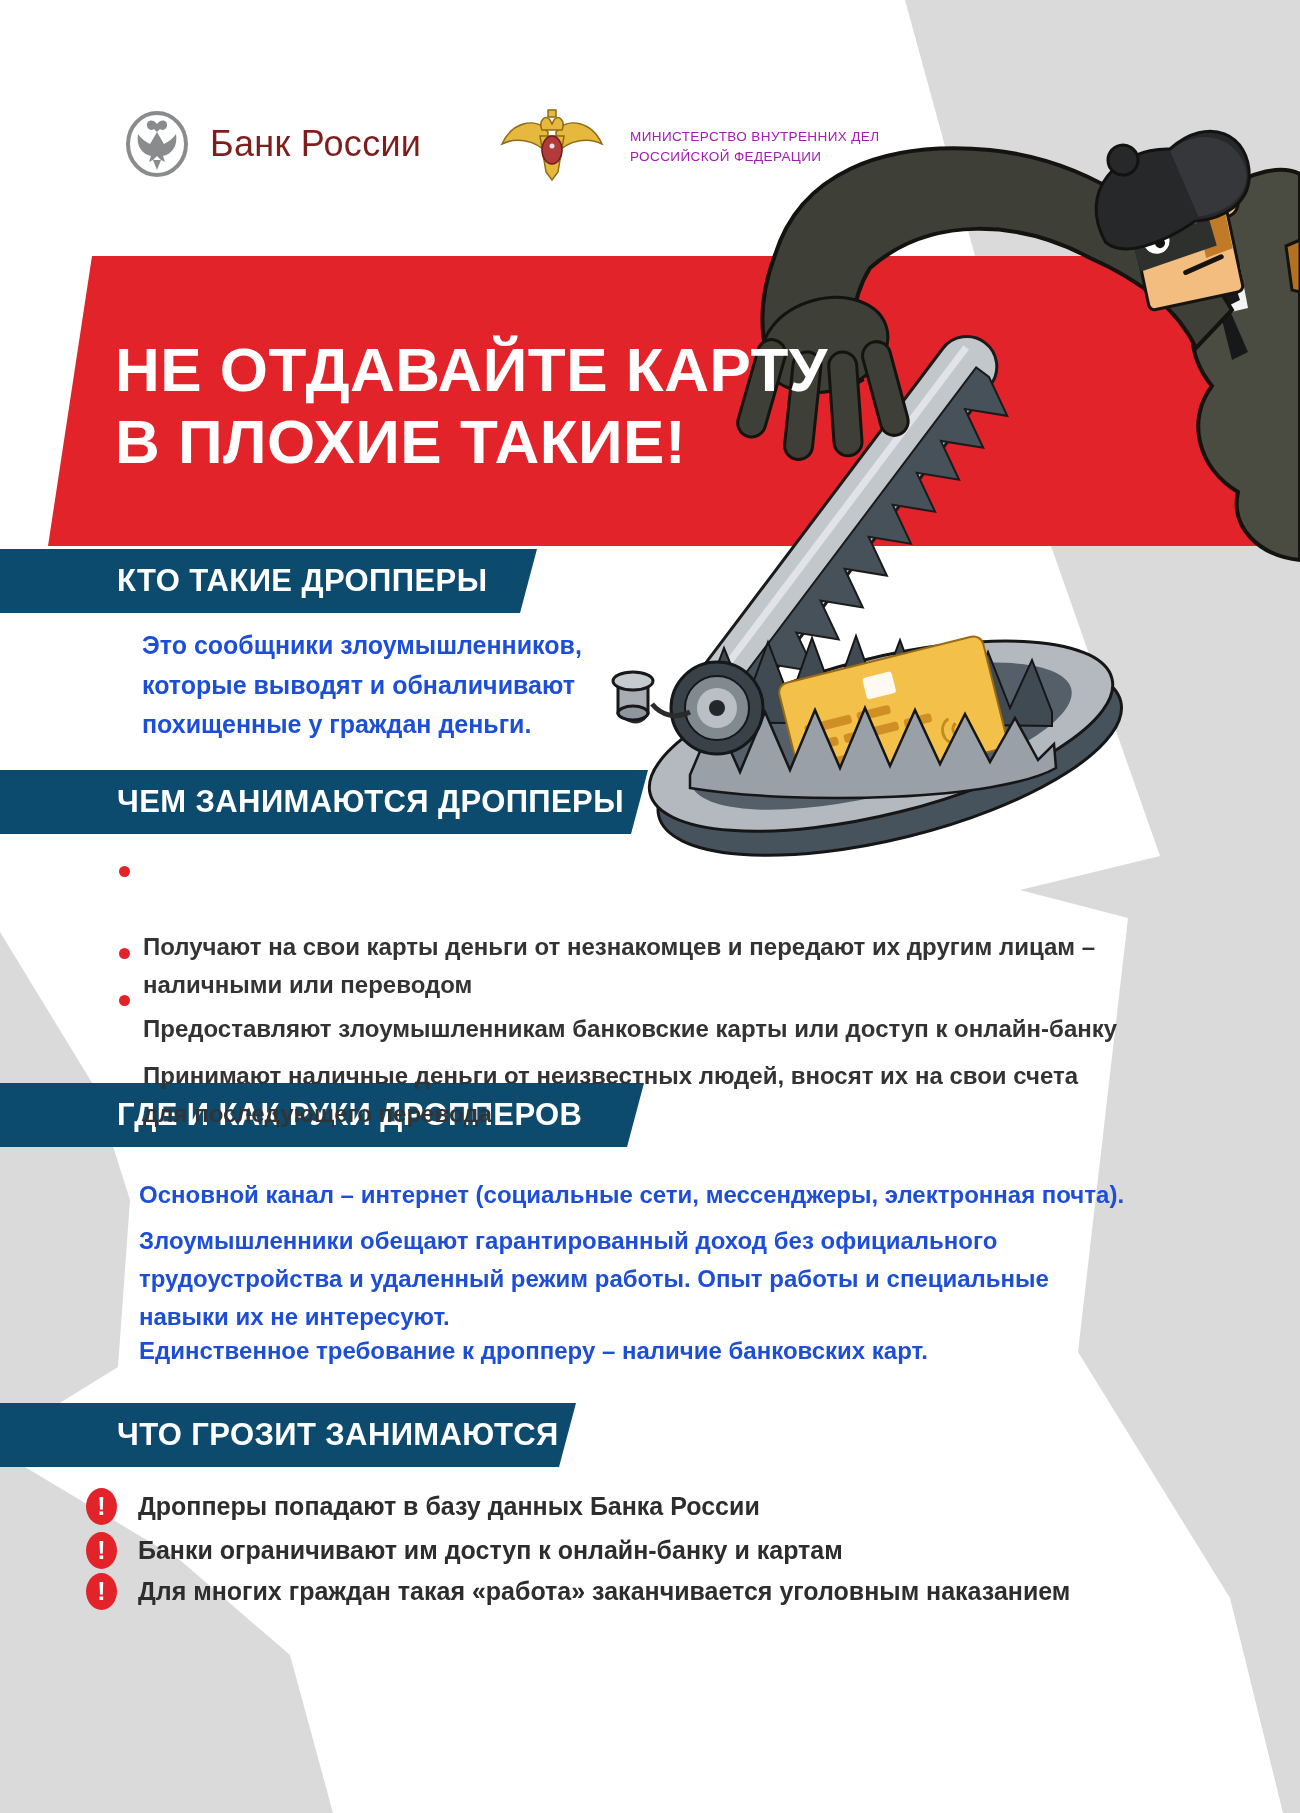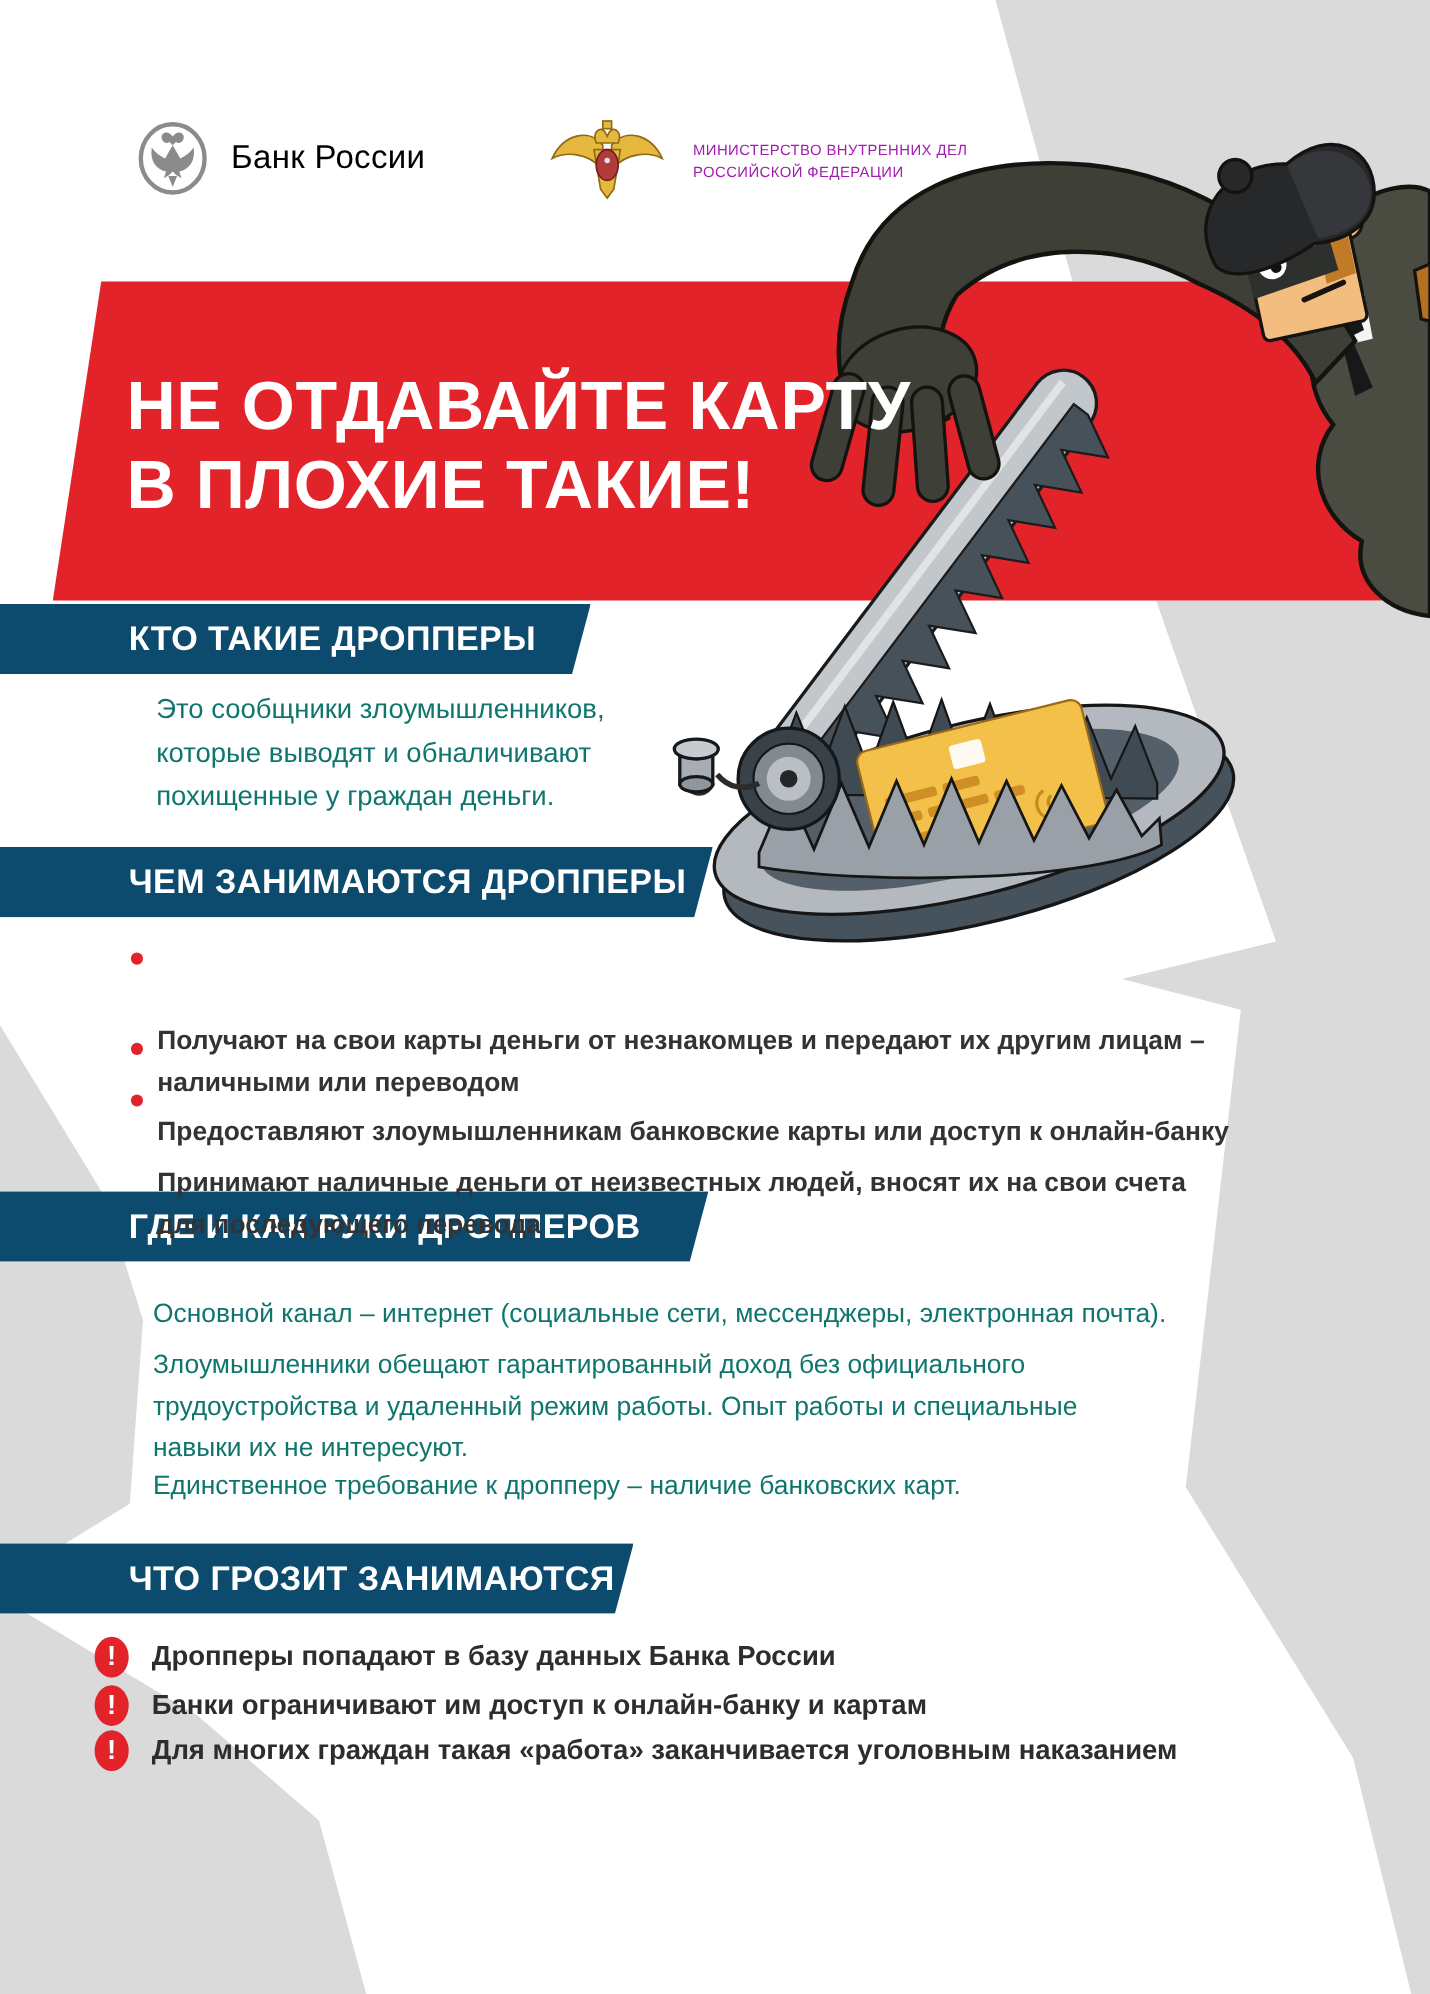--- a/index.html
+++ b/index.html
@@ -3,40 +3,40 @@
 <meta charset="utf-8">
 <style>
   html,body{margin:0;padding:0;background:#fff;}
   .poster{position:relative;width:1300px;height:1813px;background:#ffffff;overflow:hidden;
           font-family:"Liberation Sans",sans-serif;}
   #scene{position:absolute;left:0;top:0;}
 
   
   .logo-block{position:absolute;display:flex;align-items:center;}
   .cbr-block{left:124px;top:110px;gap:20px;}
-  .cbr-label{font-size:30px;color:#000000;letter-spacing:.3px;}
+  .cbr-label{font-size:36px;color:#7f1d1d;letter-spacing:.3px;}
   .mvd-block{left:498px;top:108px;gap:24px;}
   .mvd-text{font-size:13.5px;color:#a21caf;letter-spacing:.4px;line-height:1.45;}
 
   
   .banner-title{position:absolute;left:115px;top:334px;color:#fff;font-weight:bold;
                 font-size:62px;line-height:1.16;letter-spacing:.5px;white-space:pre-line;}
 
   
   .section-bar{position:absolute;left:0;height:64px;background:#0c4a6e;color:#fff;
                display:flex;align-items:center;font-weight:bold;font-size:31px;
                letter-spacing:.4px;padding-left:117px;box-sizing:border-box;
                clip-path:polygon(0 0,100% 0,calc(100% - 17px) 100%,0 100%);}
   .bar-who{top:549px;width:537px;}
   .bar-what{top:770px;width:648px;}
   .bar-where{top:1083px;width:644px;}
   .bar-risks{top:1403px;width:576px;}
 
   
-  .para{position:absolute;color:#0f766e;font-weight:normal;font-size:24px;line-height:1.58;
+  .para{position:absolute;color:#1d4ed8;font-weight:bold;font-size:24px;line-height:1.58;
         white-space:pre-line;}
   .who-text{left:142px;top:626px;font-size:25px;}
   .where-p1{left:139px;top:1176px;}
   .where-p2{left:139px;top:1222px;}
   .where-p3{left:139px;top:1332px;}
 
   .bullet{position:absolute;left:143px;color:#333;font-weight:bold;font-size:24px;
           line-height:1.55;white-space:pre-line;}
   .bullet .dot{position:absolute;left:-24px;top:12px;width:11px;height:11px;border-radius:50%;
                background:#e2232a;}

